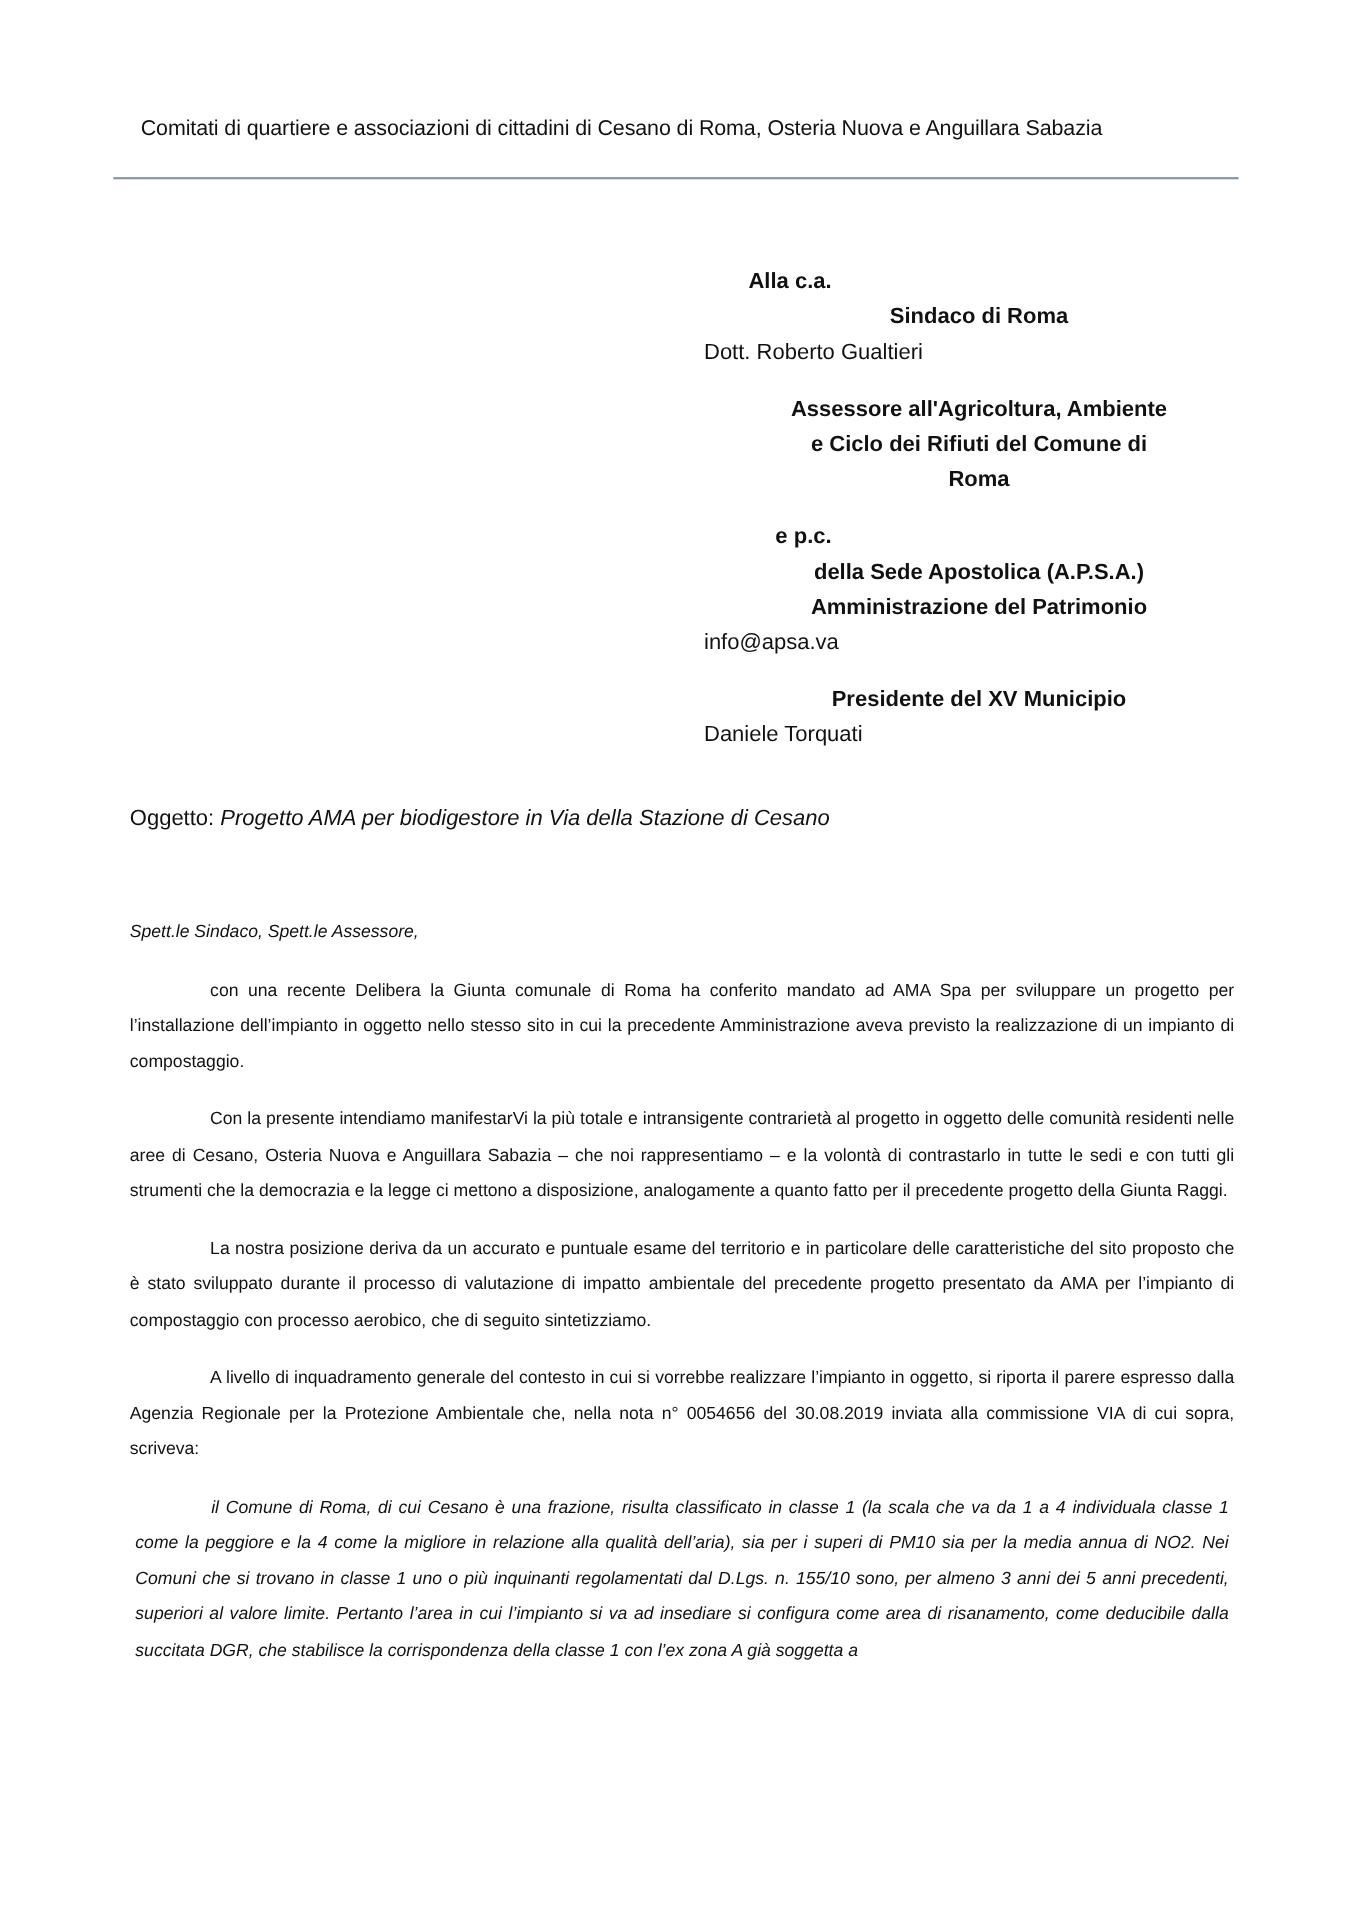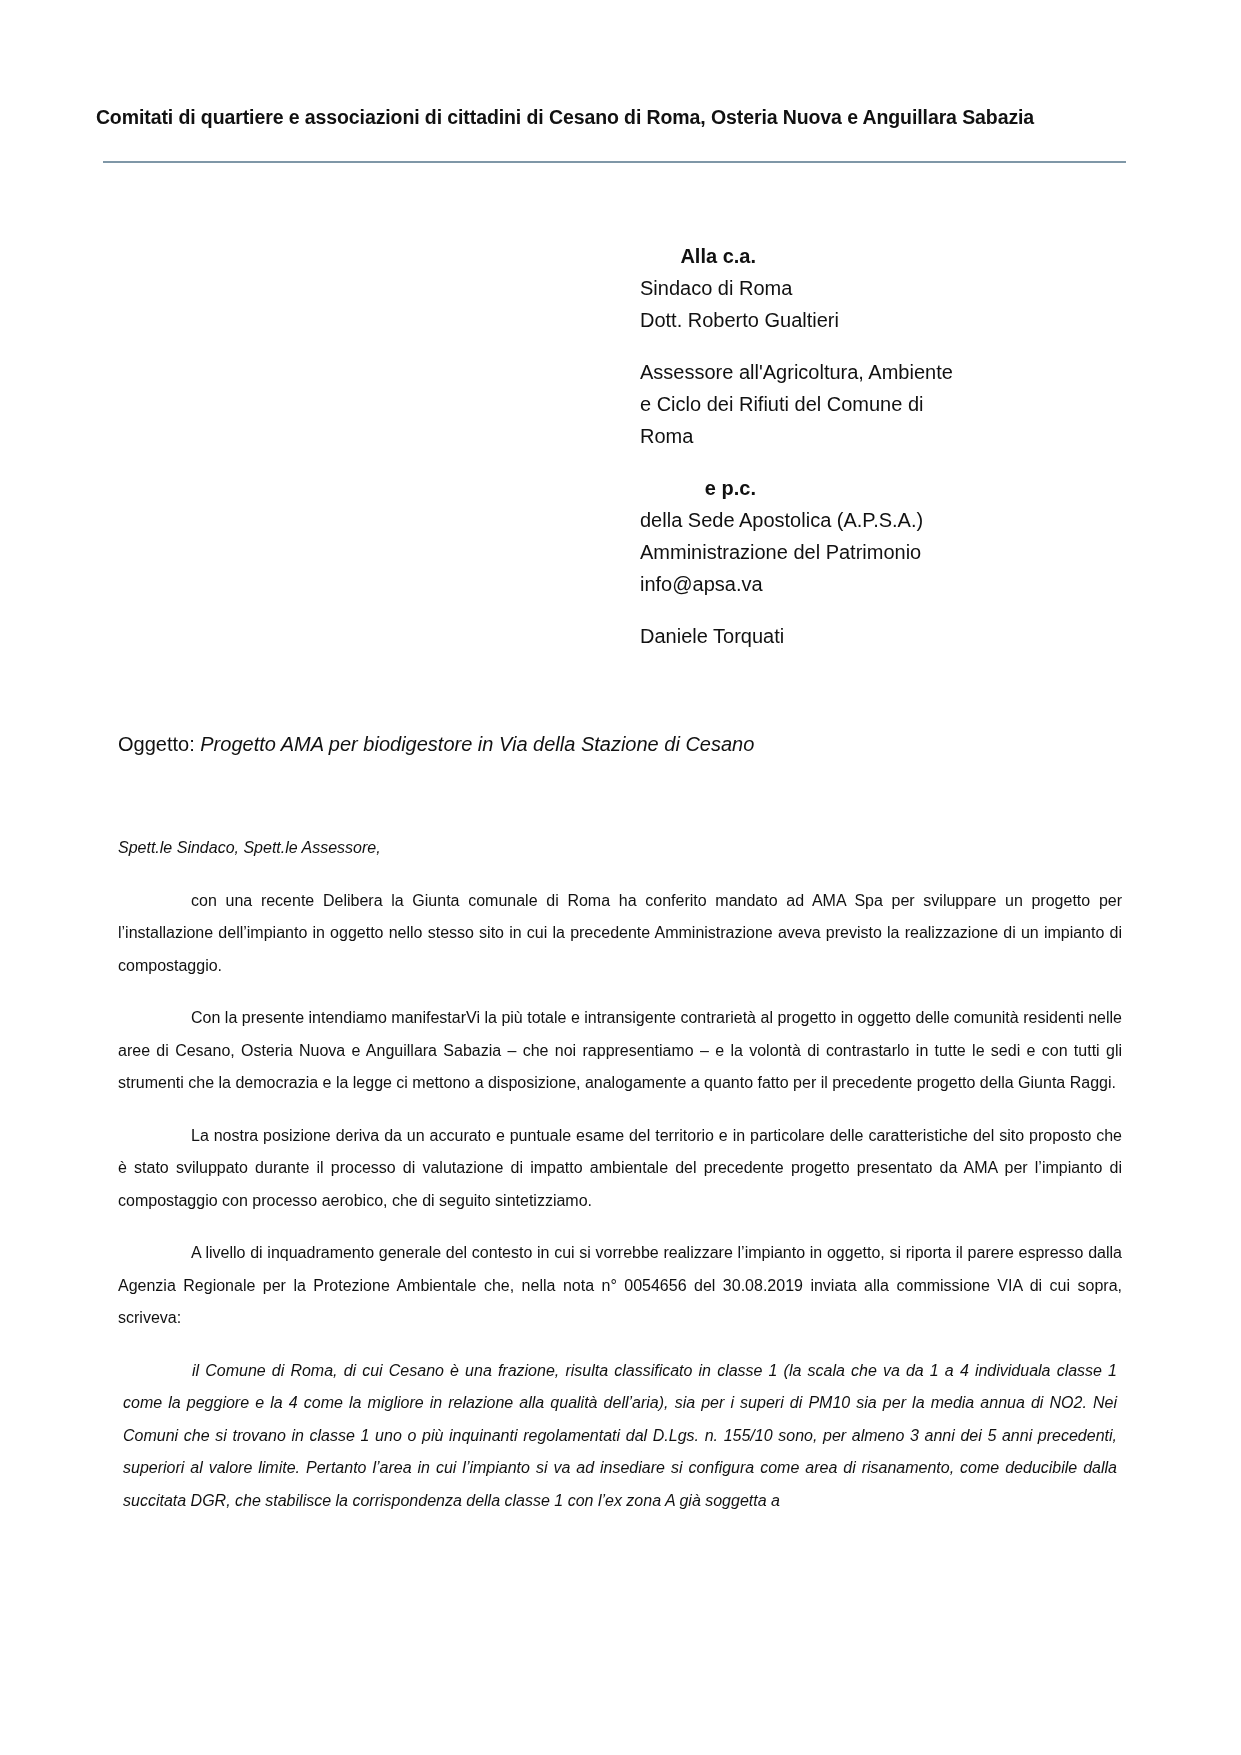--- a/index.html
+++ b/index.html
@@ -9,21 +9,21 @@
     position: relative;
     overflow: hidden;
     font-family: "Liberation Sans", "DejaVu Sans", sans-serif;
     color: #111111;
   }
   .header-title {
     position: absolute;
     left: 0; top: 106px;
     width: 1130px;
     text-align: center;
-    font-weight: bold;
+    font-weight: normal;
     font-size: 19.5px;
     letter-spacing: -0.1px;
     color: #111;
   }
   .header-rule {
     position: absolute;
     left: 103px; top: 161px;
     width: 1023px; height: 2px;
     background: #7f97a7;
   }
@@ -45,21 +45,21 @@
     font-weight: bold;
     font-size: 20px;
     line-height: 32px;
   }
   .addr-lines { flex: 1; }
   .addr-line {
     font-size: 20px;
     line-height: 32px;
     white-space: nowrap;
   }
-  .addr-line.bold { font-weight: normal; }
+  .addr-line.bold { font-weight: bold; text-align: center; }
 
   .subject {
     position: absolute;
     left: 118px; top: 733px;
     font-size: 20px;
   }
   .subject .label { font-weight: normal; }
   .subject .value { font-style: italic; }
 
   .body-text {
@@ -108,20 +108,21 @@
     <div class="addr-label">e p.c.</div>
     <div class="addr-lines">
       <div class="addr-line bold">della Sede Apostolica (A.P.S.A.)</div>
       <div class="addr-line bold">Amministrazione del Patrimonio</div>
       <div class="addr-line">info@apsa.va</div>
     </div>
   </div>
   <div class="addr-group">
     <div class="addr-label"></div>
     <div class="addr-lines">
+      <div class="addr-line bold">Presidente del XV Municipio</div>
       <div class="addr-line">Daniele Torquati</div>
     </div>
   </div>
 </div>
 
 <div class="subject">
   <span class="label">Oggetto:</span>
   <span class="value">Progetto AMA per biodigestore in Via della Stazione di Cesano</span>
 </div>
 

